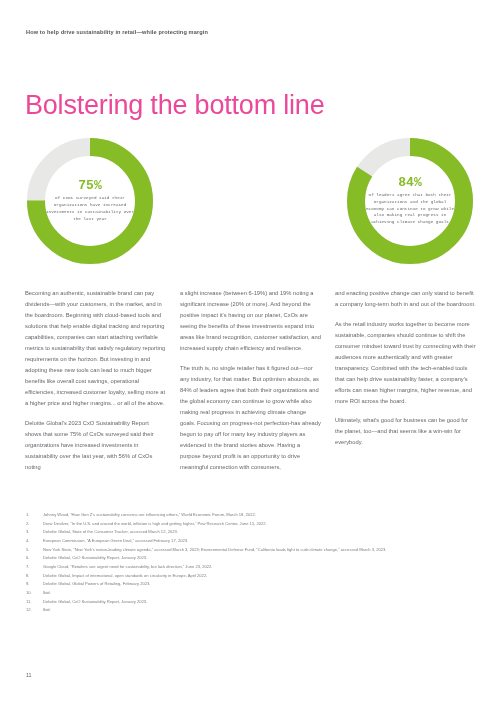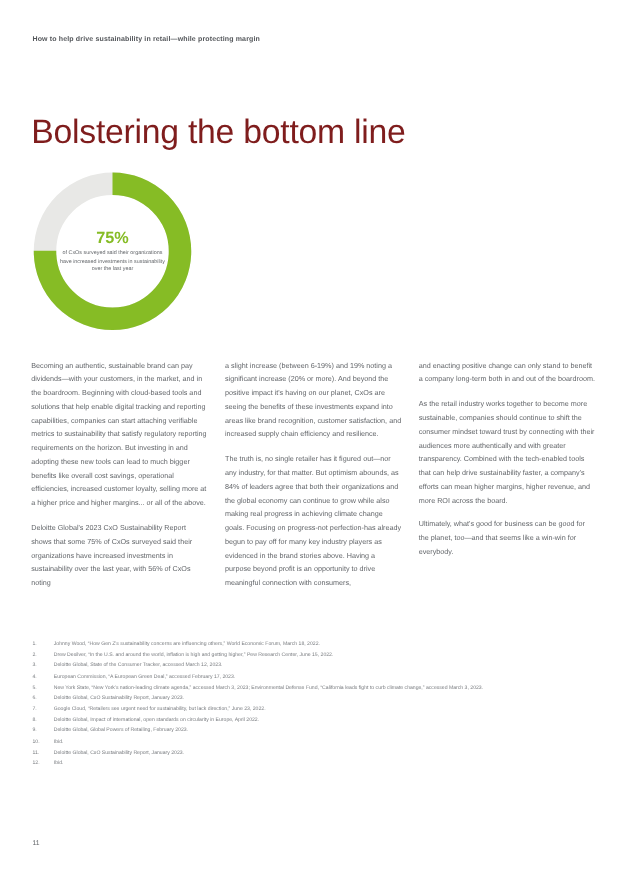--- a/index.html
+++ b/index.html
@@ -30,34 +30,35 @@
     color: #53565a;
     white-space: nowrap;
   }
   .page-title {
     position: absolute;
     left: 25px;
     top: 72px;
     font-size: 27px;
     font-weight: 300;
     letter-spacing: -0.2px;
-    color: #7f1d1d;
+    color: #ec4899;
     white-space: nowrap;
   }
 
   
   .stats-row {
     position: absolute;
     left: 25px;
     top: 136px;
     width: 450px;
     height: 130px;
     display: flex;
     justify-content: space-between;
     align-items: center;
+    font-family: Liberation Mono, monospace;
   }
   .stat {
     position: relative;
     width: 130px;
     height: 130px;
   }
   .stat .ring {
     position: absolute;
     left: 0;
     top: 0;
@@ -160,20 +161,30 @@
       <svg class="ring" viewBox="0 0 130 130">
         <circle cx="65" cy="65" r="54" fill="none" stroke="#e8e8e6" stroke-width="18"></circle>
         <circle id="ring1" cx="65" cy="65" r="54" fill="none" stroke="#86bc25" stroke-width="18" stroke-dasharray="254.5 339.3" transform="rotate(-90 65 65)"></circle>
       </svg>
       <div class="inner">
         <div class="pct">75%</div>
         <div class="cap">of CxOs surveyed said their organizations have increased investments in sustainability over the last year</div>
       </div>
     </div>
 
+    <div class="stat">
+      <svg class="ring" viewBox="0 0 130 130">
+        <circle cx="65" cy="65" r="54" fill="none" stroke="#e8e8e6" stroke-width="18"></circle>
+        <circle id="ring2" cx="65" cy="65" r="54" fill="none" stroke="#86bc25" stroke-width="18" stroke-dasharray="285.0 339.3" transform="rotate(-90 65 65)"></circle>
+      </svg>
+      <div class="inner">
+        <div class="pct">84%</div>
+        <div class="cap">of leaders agree that both their organizations and the global economy can continue to grow while also making real progress in achieving climate change goals</div>
+      </div>
+    </div>
 
 
   </div>
 
   <div class="columns">
     <div class="col">
       <p>Becoming an authentic, sustainable brand can pay dividends—with your customers, in the market, and in the boardroom. Beginning with cloud-based tools and solutions that help enable digital tracking and reporting capabilities, companies can start attaching verifiable metrics to sustainability that satisfy regulatory reporting requirements on the horizon. But investing in and adopting these new tools can lead to much bigger benefits like overall cost savings, operational efficiencies, increased customer loyalty, selling more at a higher price and higher margins... or all of the above.</p>
       <p>Deloitte Global's 2023 CxO Sustainability Report shows that some 75% of CxOs surveyed said their organizations have increased investments in sustainability over the last year, with 56% of CxOs noting</p>
     </div>
     <div class="col">

